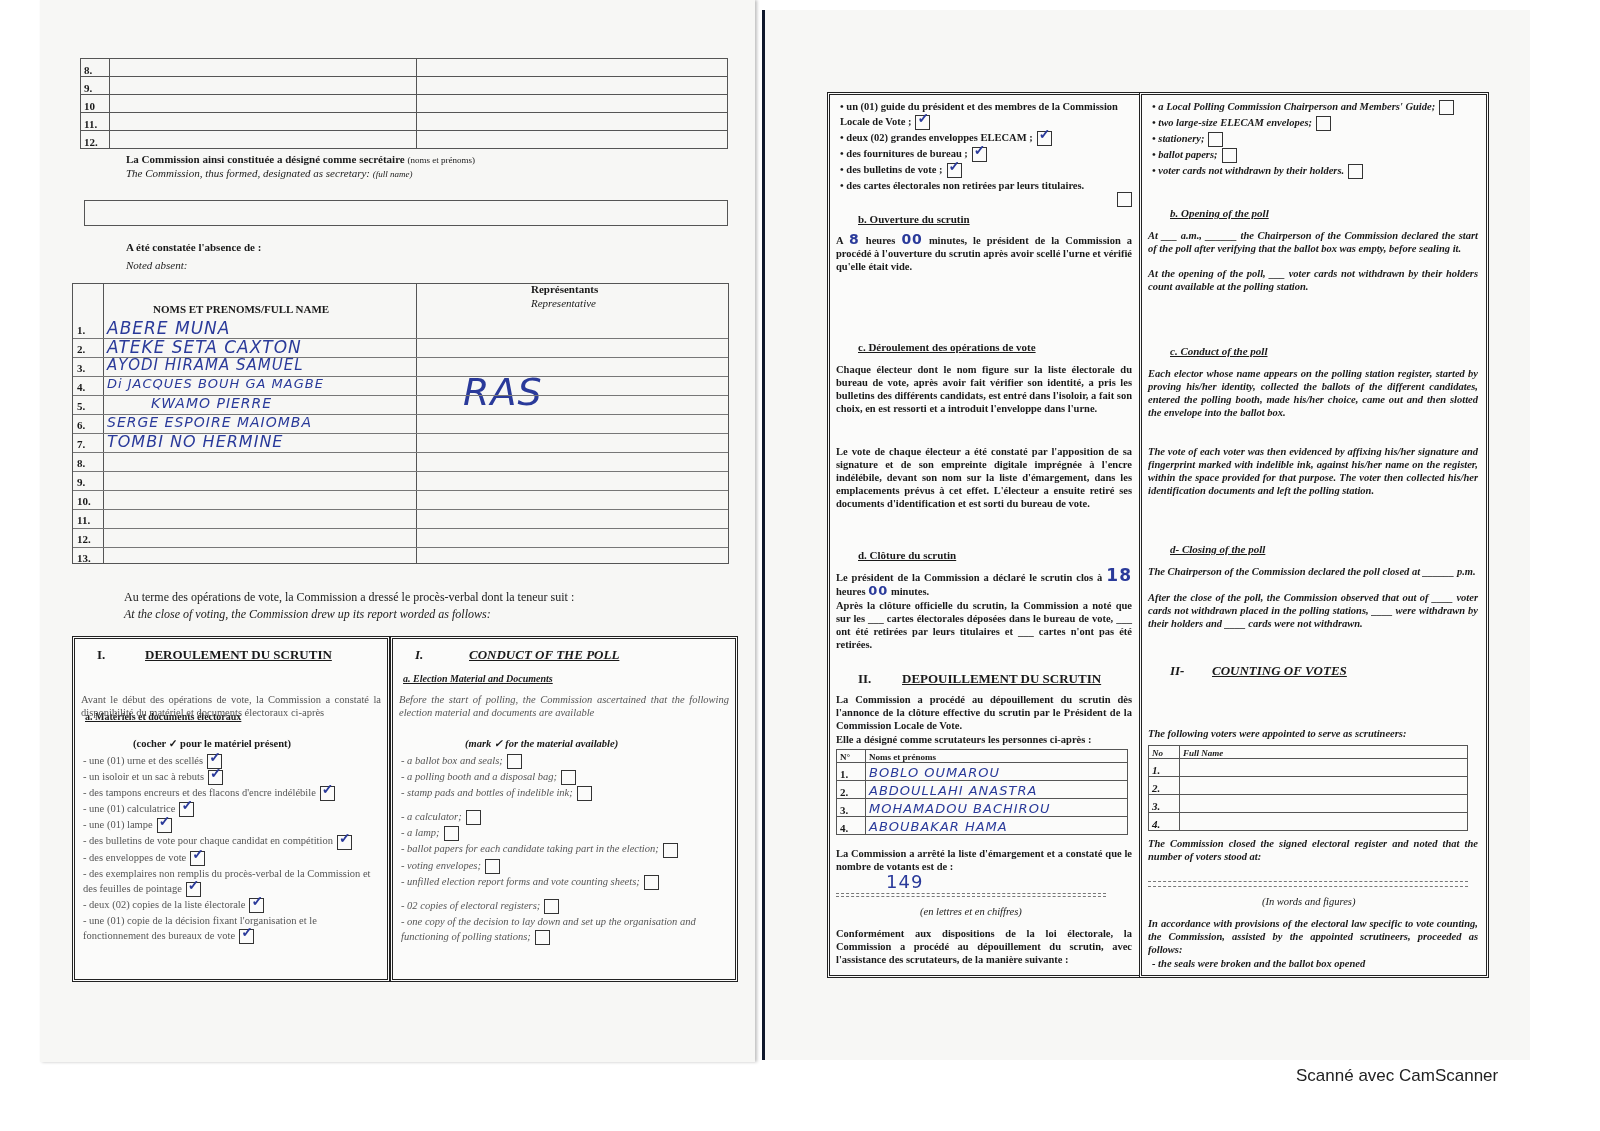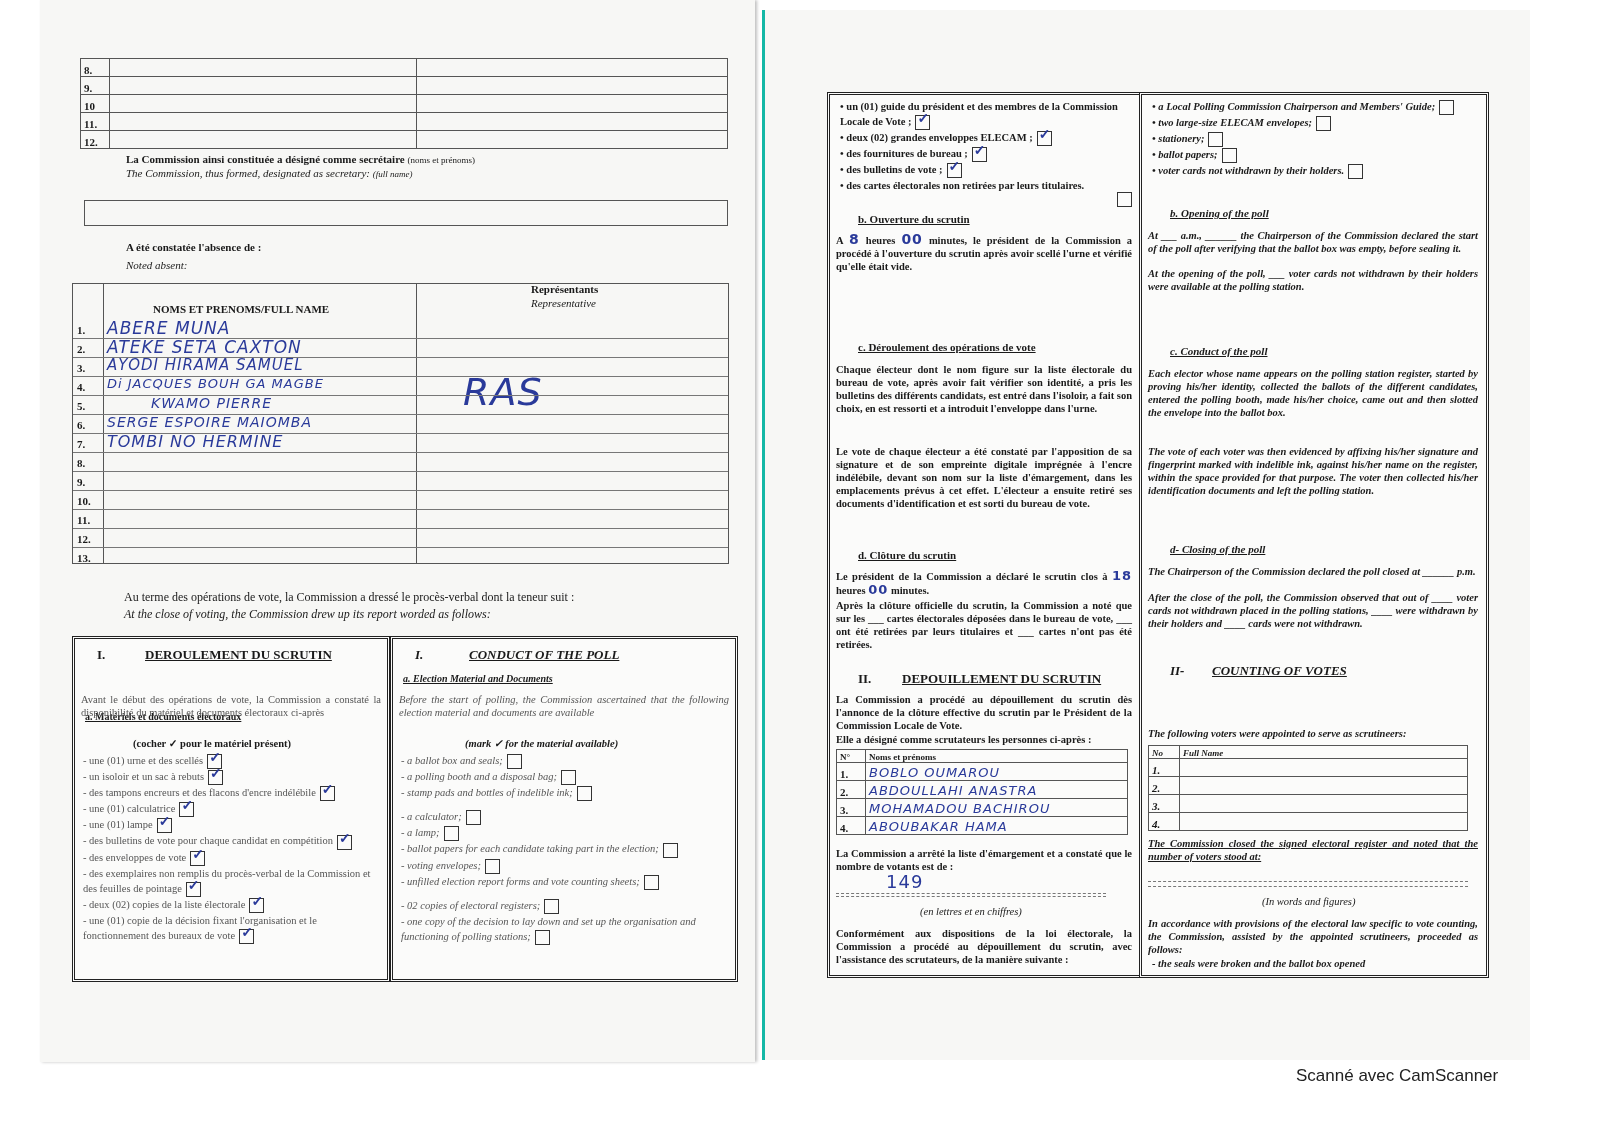--- a/index.html
+++ b/index.html
@@ -1,19 +1,19 @@
 <!DOCTYPE html>
 <html><head>
 <meta charset="utf-8">
 <style>
   html,body{margin:0;padding:0;}
   body{width:1600px;height:1131px;background:#ffffff;position:relative;overflow:hidden;font-family:"Liberation Serif",serif;color:#1a1a1a;}
   .page{position:absolute;background:#f7f7f5;}
   #left-page{left:40px;top:0;width:715px;height:1062px;box-shadow:2px 0 3px rgba(0,0,0,.25);}
-  #right-page{left:762px;top:10px;width:765px;height:1050px;border-left:3px solid #14b8a6;}
+  #right-page{left:762px;top:10px;width:765px;height:1050px;border-left:3px solid #0f172a;}
   .abs{position:absolute;}
   .t{font-size:11px;line-height:14px;}
   .it{font-style:italic;}
   .b{font-weight:bold;}
   .hw{font-family:"DejaVu Sans",sans-serif;color:#2a3a9a;font-style:italic;letter-spacing:1px;}
   table.grid{border-collapse:collapse;position:absolute;}
   table.grid td{border:1px solid #555;height:17px;padding:0 3px;font-size:11px;vertical-align:bottom;}
   .numcell{width:22px;font-weight:bold;}
   .box{position:absolute;border:2px solid #222;background:#fbfbfa;}
   .dbl{border:3px double #222;}
@@ -191,21 +191,21 @@
     <div class="abs para b" style="left:6px;top:138px;width:296px;">
       <span>A</span> <span class="hw" style="font-style:normal;font-size:14px;">8</span> <span>heures</span> <span class="hw" style="font-style:normal;font-size:14px;">00</span> <span>minutes, le président de la Commission a procédé à l'ouverture du scrutin après avoir scellé l'urne et vérifié qu'elle était vide.</span>
     </div>
 
     <div class="abs sub-title" style="left:28px;top:246px;">c. Déroulement des opérations de vote</div>
     <div class="abs para b" style="left:6px;top:268px;width:296px;">Chaque électeur dont le nom figure sur la liste électorale du bureau de vote, après avoir fait vérifier son identité, a pris les bulletins des différents candidats, est entré dans l'isoloir, a fait son choix, en est ressorti et a introduit l'enveloppe dans l'urne.</div>
     <div class="abs para b" style="left:6px;top:350px;width:296px;">Le vote de chaque électeur a été constaté par l'apposition de sa signature et de son empreinte digitale imprégnée à l'encre indélébile, devant son nom sur la liste d'émargement, dans les emplacements prévus à cet effet. L'électeur a ensuite retiré ses documents d'identification et est sorti du bureau de vote.</div>
 
     <div class="abs sub-title" style="left:28px;top:454px;">d. Clôture du scrutin</div>
     <div class="abs para b" style="left:6px;top:474px;width:296px;">
-      <span>Le président de la Commission a déclaré le scrutin clos à</span> <span class="hw" style="font-style:normal;font-size:13px;margin-top:40px;">18</span> <span>heures</span> <span class="hw" style="font-style:normal;font-size:13px;">00</span> <span>minutes.</span>
+      <span>Le président de la Commission a déclaré le scrutin clos à</span> <span class="hw" style="font-style:normal;font-size:17px;margin-top:40px;">18</span> <span>heures</span> <span class="hw" style="font-style:normal;font-size:13px;">00</span> <span>minutes.</span>
     </div>
     <div class="abs para b" style="left:6px;top:504px;width:296px;">Après la clôture officielle du scrutin, la Commission a noté que sur les ___ cartes électorales déposées dans le bureau de vote, ___ ont été retirées par leurs titulaires et ___ cartes n'ont pas été retirées.</div>
 
     <div class="abs b" style="left:28px;top:576px;font-size:13px;">II.</div>
     <div class="abs sect-title" style="left:72px;top:576px;">DEPOUILLEMENT DU SCRUTIN</div>
     <div class="abs para b" style="left:6px;top:598px;width:296px;">La Commission a procédé au dépouillement du scrutin dès l'annonce de la clôture effective du scrutin par le Président de la Commission Locale de Vote.</div>
     <div class="abs para b" style="left:6px;top:638px;width:296px;">Elle a désigné comme scrutateurs les personnes ci-après :</div>
 
     <table class="grid" style="left:6px;top:654px;width:292px;">
       <tbody>
@@ -245,21 +245,21 @@
     <ul class="items abs it b" style="left:10px;top:4px;width:326px;">
       <li><span>• a Local Polling Commission Chairperson and Members' Guide;</span><span class="chk"></span></li>
       <li><span>• two large-size ELECAM envelopes;</span><span class="chk"></span></li>
       <li><span>• stationery;</span><span class="chk"></span></li>
       <li><span>• ballot papers;</span><span class="chk"></span></li>
       <li><span>• voter cards not withdrawn by their holders.</span><span class="chk"></span></li>
     </ul>
 
     <div class="abs sub-title it" style="left:28px;top:112px;">b. Opening of the poll</div>
     <div class="abs para it b" style="left:6px;top:134px;width:330px;">At ___ a.m., ______ the Chairperson of the Commission declared the start of the poll after verifying that the ballot box was empty, before sealing it.</div>
-    <div class="abs para it b" style="left:6px;top:172px;width:330px;">At the opening of the poll, ___ voter cards not withdrawn by their holders were available at the polling station.</div>
+    <div class="abs para it b" style="left:6px;top:172px;width:330px;">At the opening of the poll, ___ voter cards not withdrawn by their holders count available at the polling station.</div>
 
     <div class="abs sub-title it" style="left:28px;top:250px;">c. Conduct of the poll</div>
     <div class="abs para it b" style="left:6px;top:272px;width:330px;">Each elector whose name appears on the polling station register, started by proving his/her identity, collected the ballots of the different candidates, entered the polling booth, made his/her choice, came out and then slotted the envelope into the ballot box.</div>
     <div class="abs para it b" style="left:6px;top:350px;width:330px;">The vote of each voter was then evidenced by affixing his/her signature and fingerprint marked with indelible ink, against his/her name on the register, within the space provided for that purpose. The voter then collected his/her identification documents and left the polling station.</div>
 
     <div class="abs sub-title it" style="left:28px;top:448px;">d- Closing of the poll</div>
     <div class="abs para it b" style="left:6px;top:470px;width:330px;">The Chairperson of the Commission declared the poll closed at ______ p.m.</div>
     <div class="abs para it b" style="left:6px;top:496px;width:330px;">After the close of the poll, the Commission observed that out of ____ voter cards not withdrawn placed in the polling stations, ____ were withdrawn by their holders and ____ cards were not withdrawn.</div>
 
     <div class="abs b it" style="left:28px;top:568px;font-size:13px;">II-</div>
@@ -284,21 +284,21 @@
             <td class="b it" style="height:12px;">3.</td>
             <td></td>
           </tr>
       <tr>
             <td class="b it" style="height:12px;">4.</td>
             <td></td>
           </tr>
     </tbody>
       </table>
 
-    <div class="abs para it b" style="left:6px;top:742px;width:330px;text-decoration:underline;">The Commission closed the signed electoral register and noted that the number of voters stood at:</div>
+    <div class="abs para it b" style="left:6px;top:742px;width:330px;">The Commission closed the signed electoral register and noted that the number of voters stood at:</div>
     <div class="abs dotline" style="left:6px;top:772px;width:320px;height:14px;"></div>
     <div class="abs dotline" style="left:6px;top:790px;width:320px;height:1px;"></div>
     <div class="abs para it" style="left:120px;top:800px;">(In words and figures)</div>
     <div class="abs para it b" style="left:6px;top:822px;width:330px;">In accordance with provisions of the electoral law specific to vote counting, the Commission, assisted by the appointed scrutineers, proceeded as follows:</div>
     <div class="abs para it b" style="left:10px;top:862px;width:330px;">- the seals were broken and the ballot box opened</div>
   </div>
 </div>
 
 <div class="abs" style="left:1296px;top:1066px;font-family:'Liberation Sans',sans-serif;font-size:17px;color:#222;">Scanné avec CamScanner</div>
 

